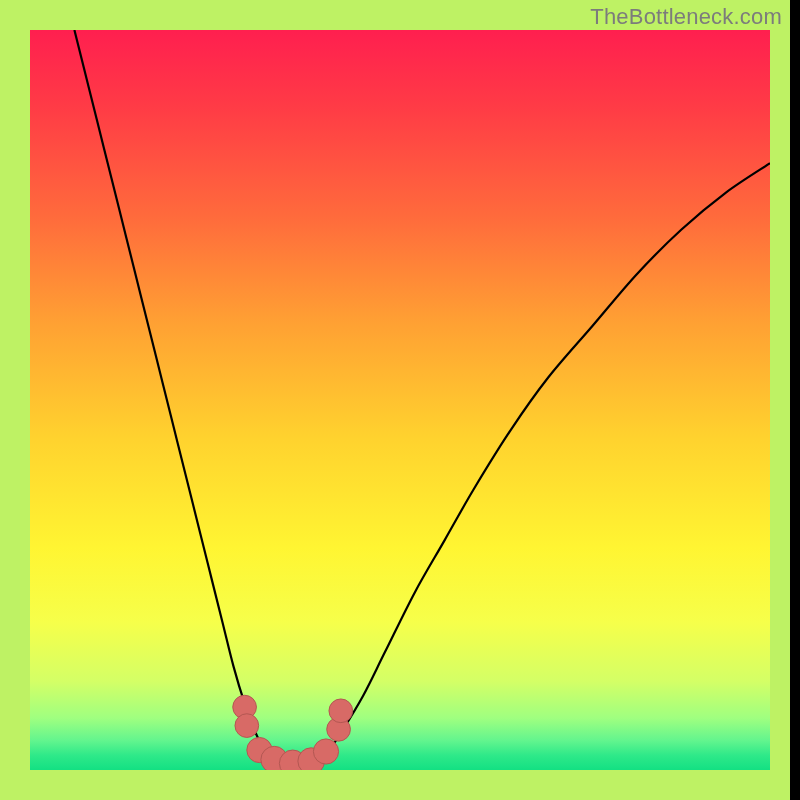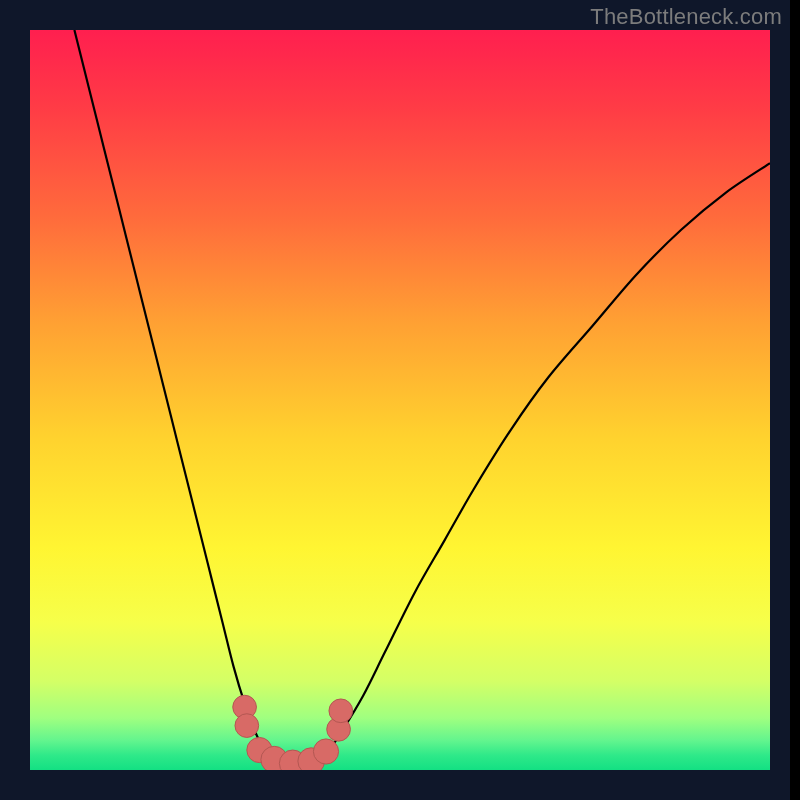--- a/index.html
+++ b/index.html
@@ -10,21 +10,21 @@
     overflow: hidden;
     background: #000;
     font-family: Arial, Helvetica, sans-serif;
   }
   .frame {
     position: absolute;
     left: 0;
     top: 0;
     width: 790px;
     height: 800px;
-    background: #0f172a;
+    background: #bef264;
   }
   .plot {
     position: absolute;
     left: 30px;
     top: 30px;
     width: 740px;
     height: 740px;
     background: linear-gradient(
       to bottom,
       #ff1f4f 0%,

